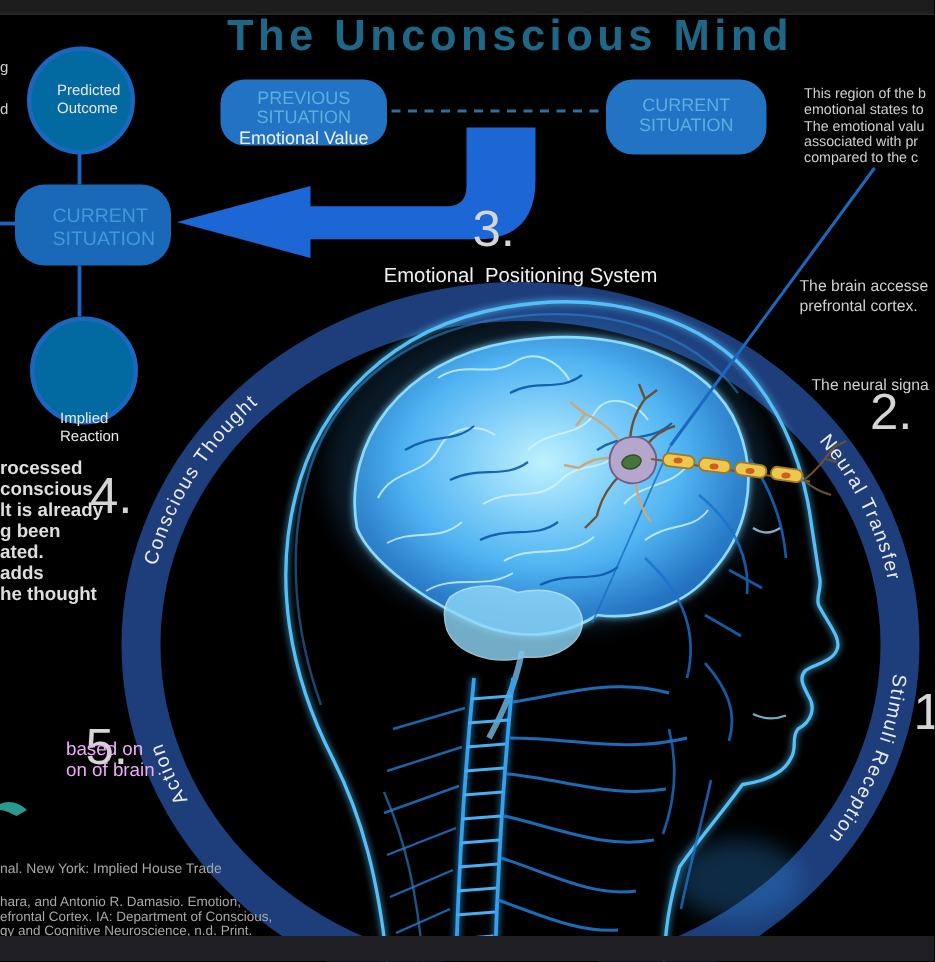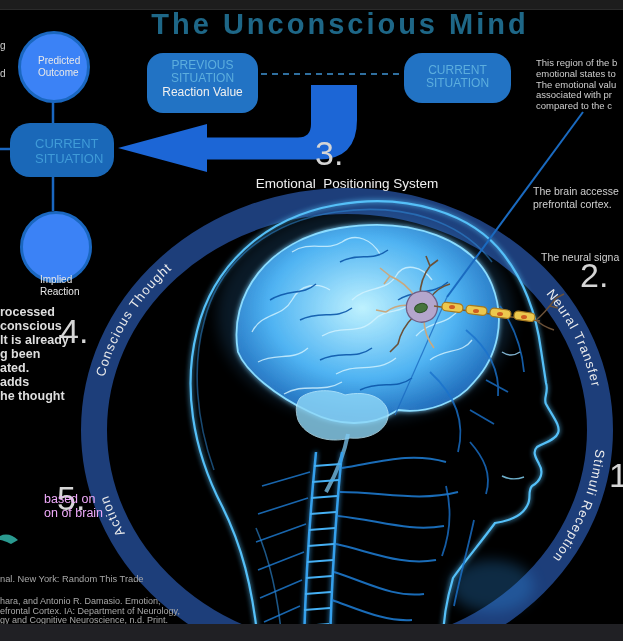--- a/index.html
+++ b/index.html
@@ -5,21 +5,21 @@
   html,body{margin:0;padding:0;background:#000;}
   #stage{position:relative;width:623px;height:641px;background:#000;overflow:hidden;
          font-family:"Liberation Sans", sans-serif;}
   .abs{position:absolute;}
   #topbar{left:0;top:0;width:623px;height:9px;background:#1d1d1d;border-bottom:1px solid #2b2b2b;}
   #bottombar{left:0;top:624px;width:623px;height:17px;background:#202024;}
   #title{left:0;top:8px;width:680px;text-align:center;font-size:29px;letter-spacing:3px;
          color:#1e6787;font-weight:bold;}
   .bluebox{background:#2273c4;border-radius:16px;color:#5caede;text-align:center;
            white-space:pre-line;line-height:1.1;}
-  .circle{border:3px solid #1a67c0;border-radius:50%;background:#3b82f6;color:#e8e8e8;}
+  .circle{border:3px solid #1a67c0;border-radius:50%;background:#0369a1;color:#e8e8e8;}
   .circle .ctxt{position:absolute;white-space:pre-line;font-size:10px;line-height:1.15;text-align:left;}
   .num{color:#d5d5d5;font-size:34px;line-height:1;}
   .ann{color:#cfcfcf;white-space:pre-line;}
   #ann-region{left:536px;top:58px;font-size:9.5px;line-height:10.8px;width:200px;}
   #ann-brain{left:533px;top:185px;font-size:10.5px;line-height:12.5px;width:200px;}
   #ann-neural{left:541px;top:251px;font-size:10.5px;width:200px;}
   #ann-thought{left:0;top:305px;font-size:12.5px;line-height:14px;color:#dedede;font-weight:bold;}
   #ann-action{left:0;top:492px;font-size:12.5px;line-height:14px;color:#f0abfc;margin-left:44px;}
   #citation1{left:0;top:575px;font-size:9.3px;color:#a8a8a8;}
   .cit{left:0;font-size:9px;line-height:9.7px;color:#a8a8a8;white-space:pre-line;}
@@ -207,24 +207,24 @@
   </div>
   <div class="abs bluebox" style="left:10px;top:123px;width:104px;height:54px;border-radius:20px;background:#1a68b8;">
     <div class="abs" style="left:25px;top:13px;text-align:left;font-size:13px;line-height:15px;color:#3f9bd8;white-space:pre-line;">CURRENT
 SITUATION</div>
   </div>
   <div class="abs circle" style="left:20px;top:211px;width:66px;height:66px;">
     <div class="ctxt" style="left:17px;top:21px;margin-top:39px;">Implied
 Reaction</div>
   </div>
 
-  <div class="abs bluebox" style="left:147px;top:53px;width:111px;height:60px;">
+  <div class="abs bluebox" style="left:147px;top:53px;width:111px;height:44px;">
     <div class="abs" style="left:0;top:6px;width:111px;font-size:12px;line-height:13px;white-space:pre-line;">PREVIOUS
 SITUATION</div>
-    <div class="abs" style="left:0;top:33px;width:111px;font-size:12px;color:#f0f0f0;">Reaction Value</div>
+    <div class="abs" style="left:0;top:33px;width:111px;font-size:12px;color:#f0f0f0;">Emotional Value</div>
   </div>
   <div class="abs bluebox" style="left:404px;top:53px;width:107px;height:50px;border-radius:18px;">
     <div class="abs" style="left:0;top:11px;width:107px;font-size:12px;line-height:13px;white-space:pre-line;">CURRENT
 SITUATION</div>
   </div>
 
   <div class="abs num" style="left:315px;top:136px;">3.</div>
   <div class="abs num" style="left:580px;top:258px;">2.</div>
   <div class="abs num" style="left:60px;top:314px;">4.</div>
   <div class="abs num" style="left:57px;top:481px;">5.</div>
@@ -243,22 +243,22 @@
   <div id="ann-thought" class="abs ann">rocessed
 conscious
 lt is already
 g been
 ated.
 adds
 he thought</div>
   <div id="ann-action" class="abs ann">based on
 on of brain</div>
 
-  <div id="citation1" class="abs cit">nal. New York: Random This Trade</div>
+  <div id="citation1" class="abs cit">nal. New York: Implied House Trade</div>
   <div id="citation2" class="abs cit">hara, and Antonio R. Damasio. Emotion,
-efrontal Cortex. IA: Department of Neurology,
+efrontal Cortex. IA: Department of Conscious,
 gy and Cognitive Neuroscience, n.d. Print.</div>
 
   <div class="abs frag" style="left:0;top:40px;">g</div>
   <div class="abs frag" style="left:0;top:68px;">d</div>
 
   <div id="bottombar" class="abs"></div>
 </div>
 
 </body></html>

